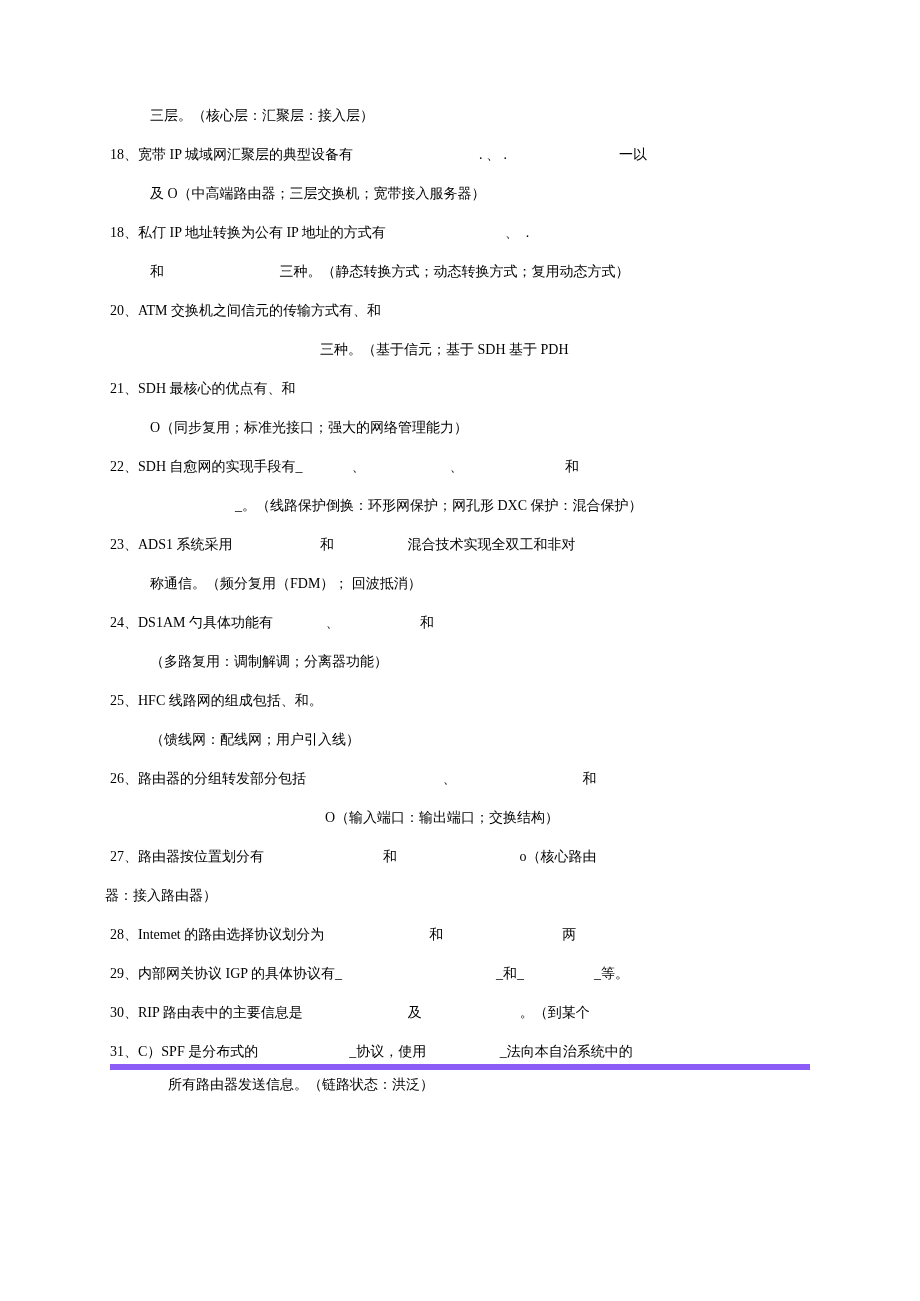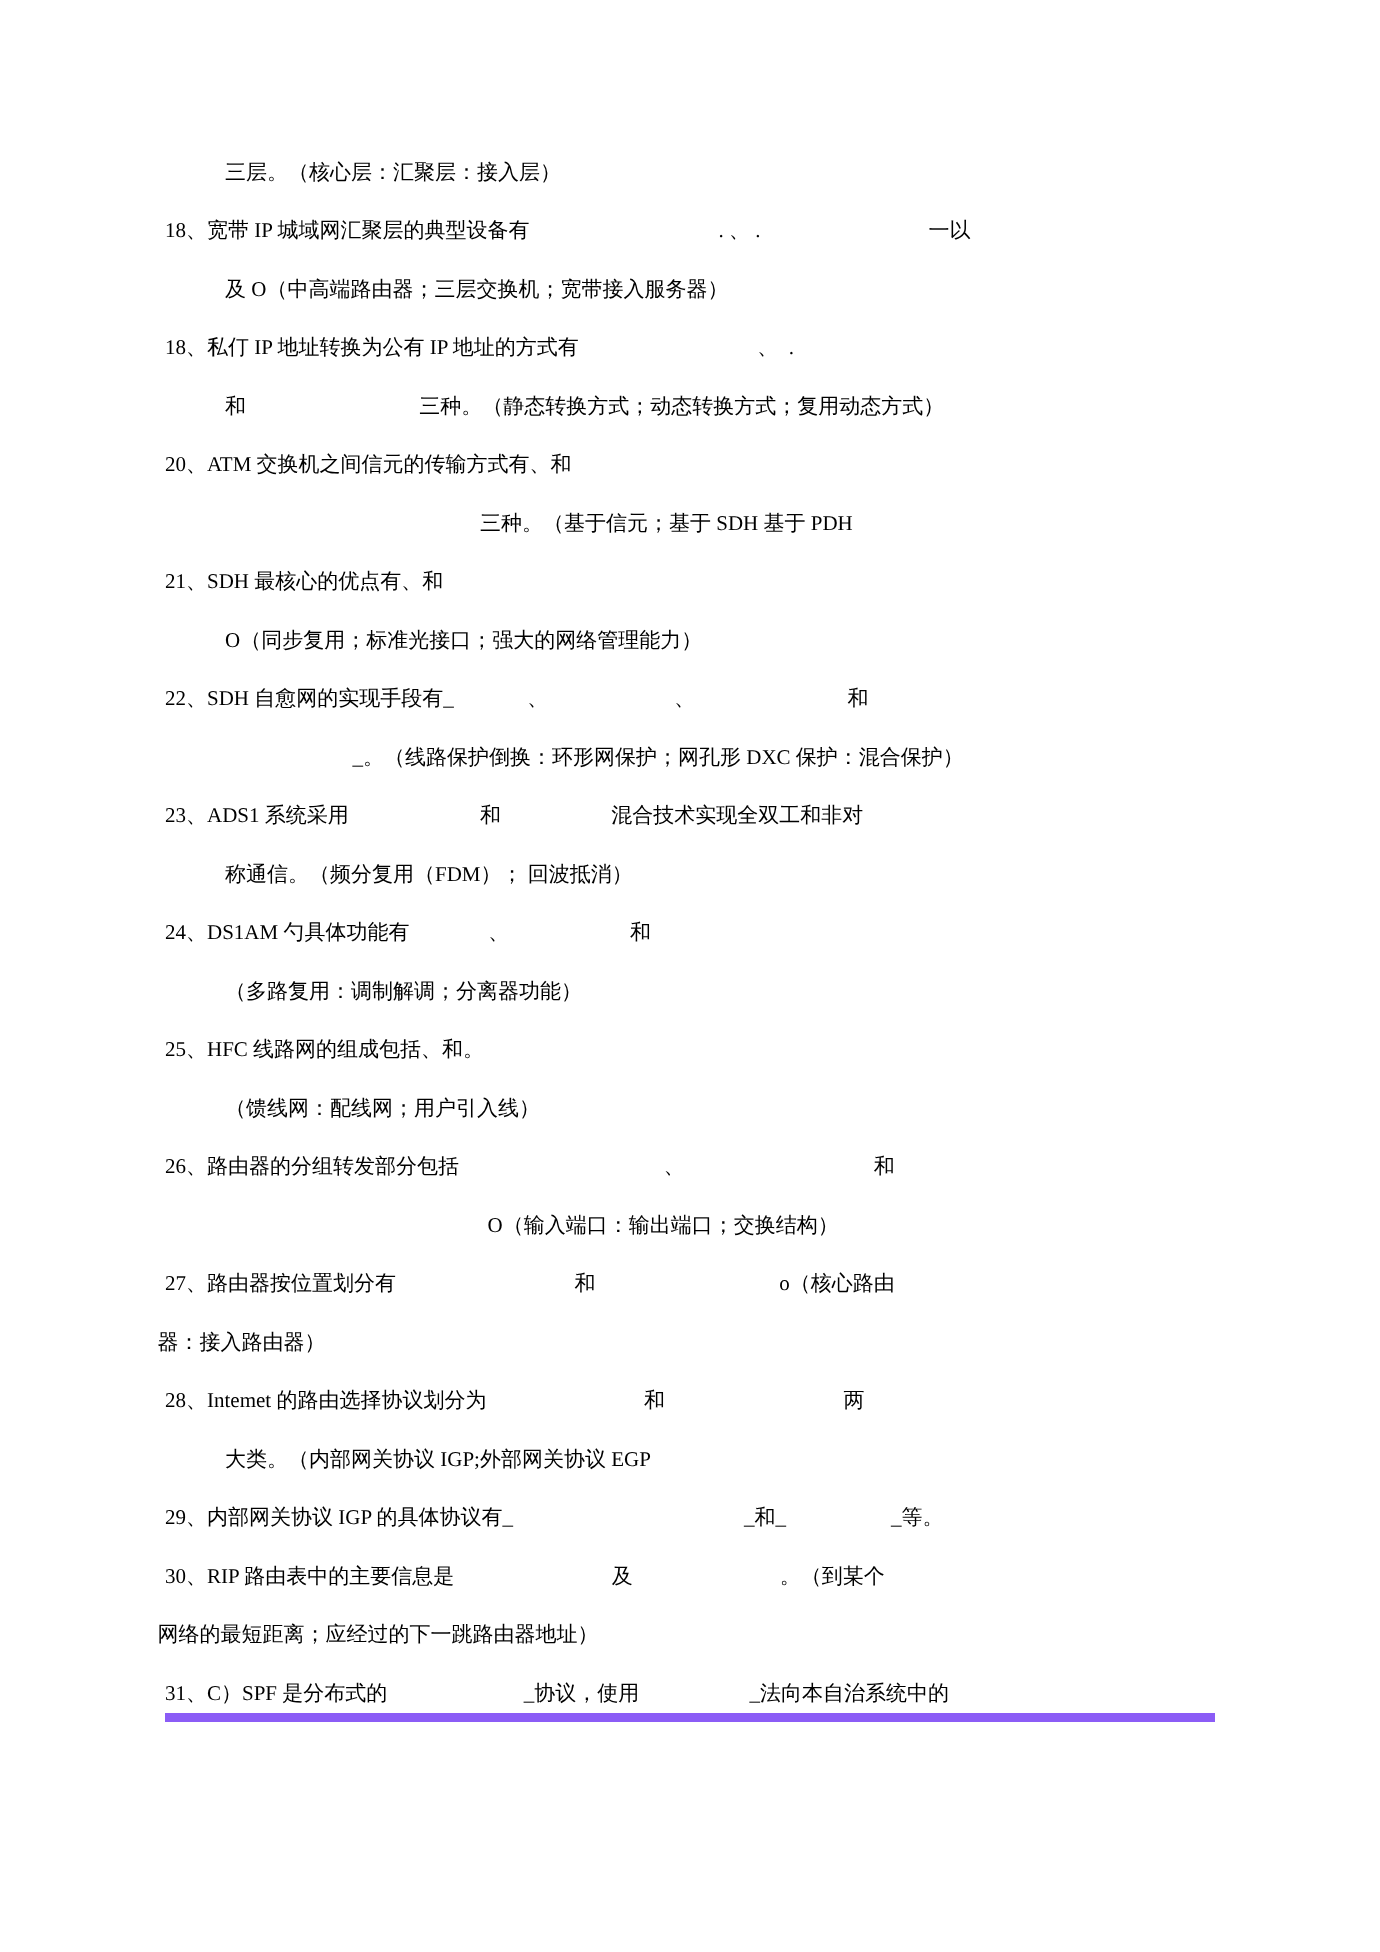--- a/index.html
+++ b/index.html
@@ -72,22 +72,21 @@
   <p class="line indent0">25、HFC 线路网的组成包括、和。</p>
   <p class="line indent1">（馈线网：配线网；用户引入线）</p>
 
   <p class="line indent0">26、路由器的分组转发部分包括                                       、                                    和</p>
   <p class="line" style="padding-left:215px">O（输入端口：输出端口；交换结构）</p>
 
   <p class="line indent0">27、路由器按位置划分有                                  和                                   o（核心路由</p>
   <p class="line indent-neg">器：接入路由器）</p>
 
   <p class="line indent0">28、Intemet 的路由选择协议划分为                              和                                  两</p>
-  <p class="line indent1">大类。（内部网关协议 IGP;外部网关协议 EGP</p>
 
   <p class="line indent0">29、内部网关协议 IGP 的具体协议有_                                            _和_                    _等。</p>
 
   <p class="line indent0">30、RIP 路由表中的主要信息是                              及                            。（到某个</p>
-  <p class="line indent-neg">网络的最短距离；应经过的下一跳路由器地址）</p>
 
   <p class="line indent0 q31">31、C）SPF 是分布式的                          _协议，使用                     _法向本自治系统中的</p>
+  <p class="line q31b">所有路由器发送信息。（链路状态：洪泛）</p>
 
 </div>
 
 </body></html>

